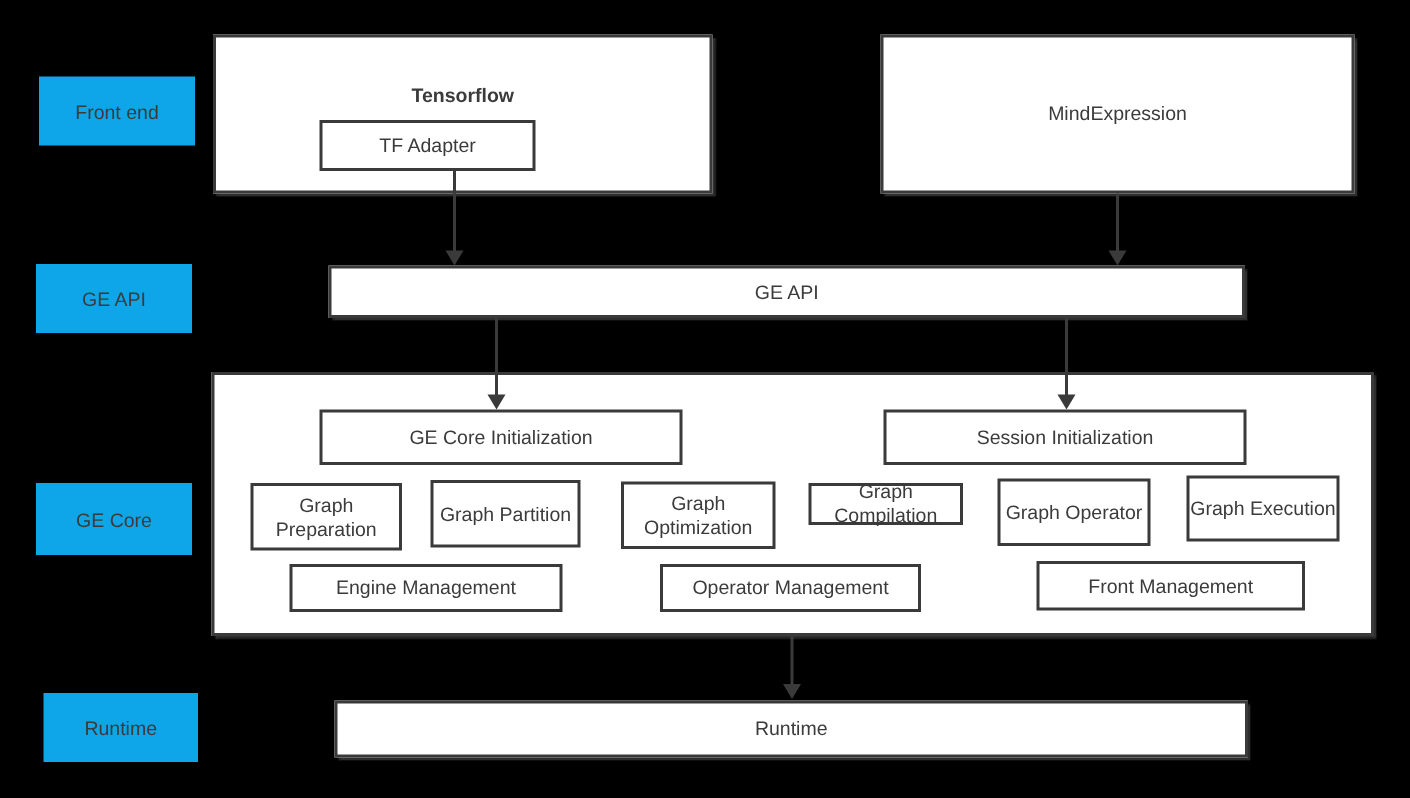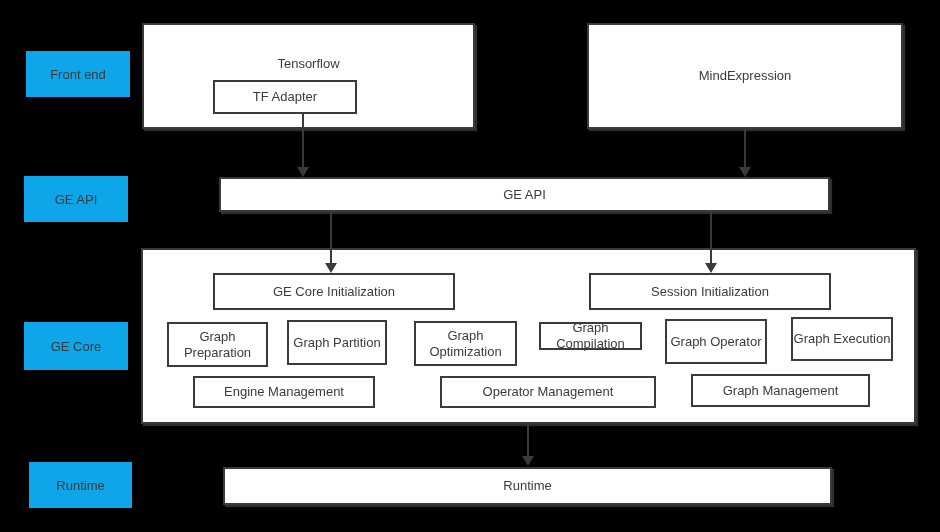--- a/index.html
+++ b/index.html
@@ -36,20 +36,21 @@
     font-size: 13px;
     display: flex;
     align-items: center;
     justify-content: center;
     text-align: center;
     line-height: 16px;
     box-shadow: 2px 2px 1px rgba(255,255,255,0.18);
   }
   .box.title-top {
     align-items: flex-start;
+    font-weight: bold;
   }
   .box.title-top .box-title {
     position: absolute;
     top: 31px;
     left: 0;
     right: 0;
     text-align: center;
   }
   
   .arrow {
@@ -92,21 +93,21 @@
   #box-session-init{ left: 589px; top: 273px; width: 242px; height: 37px; }
 
   #box-graph-preparation  { left: 167px; top: 322px; width: 101px; height: 45px; }
   #box-graph-partition    { left: 287px; top: 320px; width: 100px; height: 45px; }
   #box-graph-optimization { left: 414px; top: 321px; width: 103px; height: 45px; }
   #box-graph-compilation  { left: 539px; top: 322px; width: 103px; height: 28px; }
   #box-graph-loading      { left: 665px; top: 319px; width: 102px; height: 45px; }
   #box-graph-execution    { left: 791px; top: 317px; width: 102px; height: 44px; }
 
   #box-engine-management   { left: 193px; top: 376px; width: 182px; height: 32px; }
-  #box-operator-management { left: 440px; top: 376px; width: 216px; height: 32px; }
+  #box-operator-management { left: 440px; top: 376px; width: 174px; height: 32px; }
   #box-graph-management    { left: 691px; top: 374px; width: 179px; height: 33px; }
 
   #bar-runtime     { left: 223px; top: 467px; width: 609px; height: 38px; }
 
   #arrow-tf-adapter-to-ge-api      { left: 297px; top: 114px; height: 63px; }
   #arrow-mindexpression-to-ge-api  { left: 739px; top: 129px; height: 48px; }
   #arrow-ge-api-to-ge-core-init    { left: 325px; top: 212px; height: 61px; }
   #arrow-ge-api-to-session-init    { left: 705px; top: 212px; height: 61px; }
   #arrow-ge-core-to-runtime        { left: 522px; top: 424px; height: 42px; }
 </style>
@@ -162,21 +163,21 @@
     <span>Graph Execution</span>
   </div>
 
   <div class="box" id="box-engine-management">
     <span>Engine Management</span>
   </div>
   <div class="box" id="box-operator-management">
     <span>Operator Management</span>
   </div>
   <div class="box" id="box-graph-management">
-    <span>Graph Management</span>
+    <span>Front Management</span>
   </div>
 
   <div class="box" id="bar-runtime">
     <span>Runtime</span>
   </div>
 
   <div class="arrow" id="arrow-tf-adapter-to-ge-api">
     <div class="shaft"></div>
     <div class="head"></div>
   </div>

